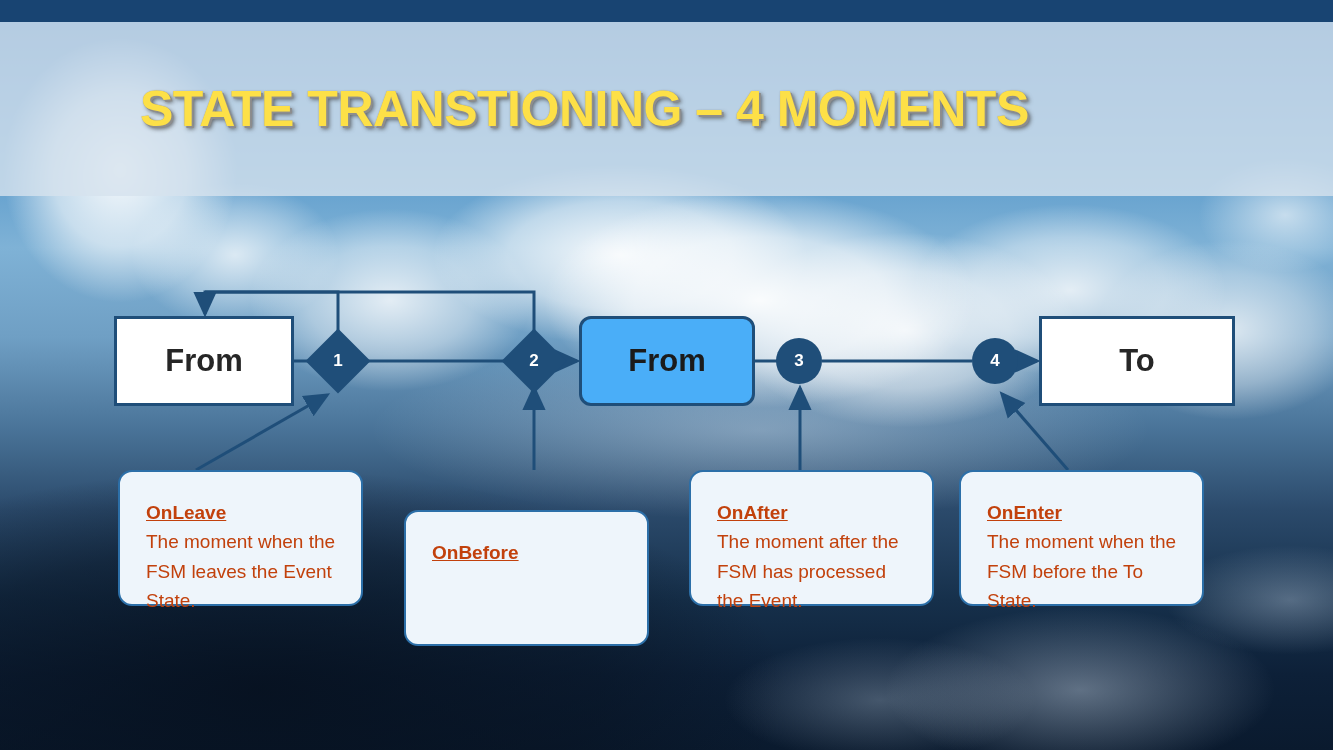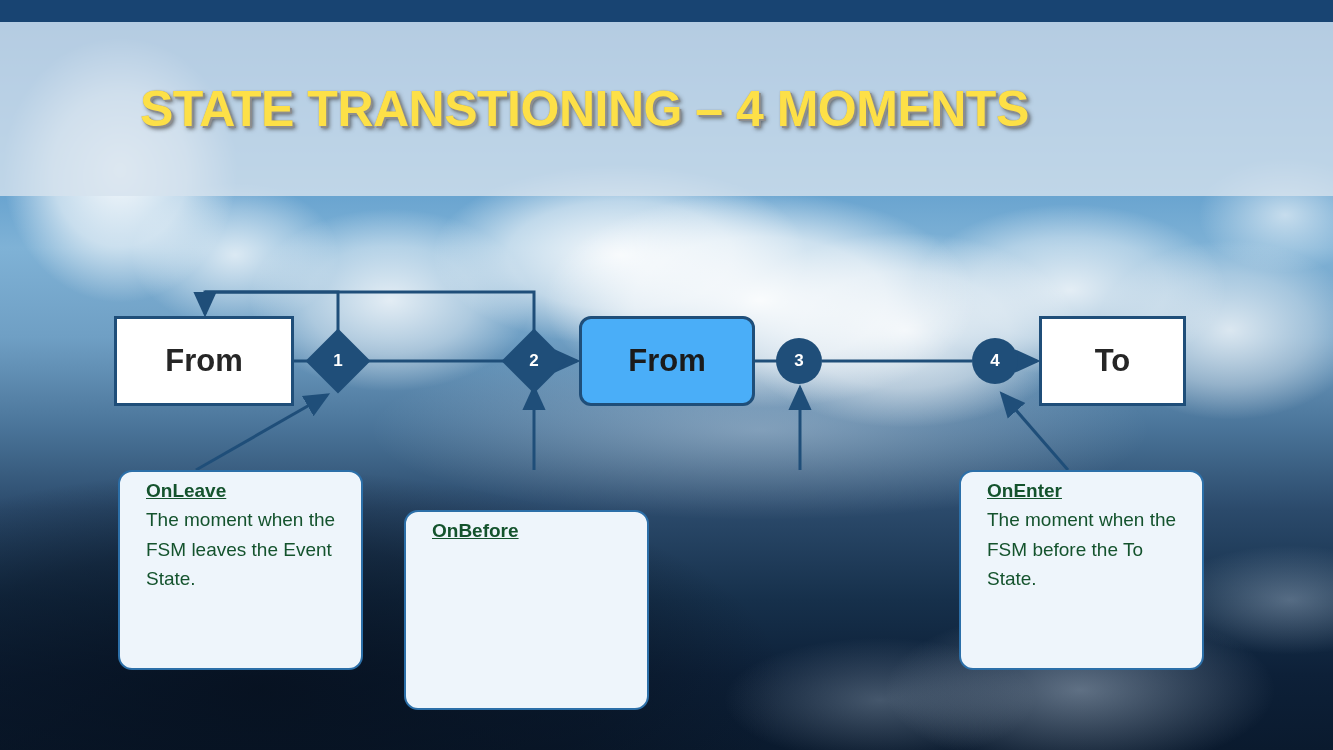--- a/index.html
+++ b/index.html
@@ -99,21 +99,21 @@
     border: 3px solid #1f4e79;
     box-sizing: border-box;
     display: flex;
     align-items: center;
     justify-content: center;
     font-size: 31px;
     font-weight: bold;
     color: #262626;
   }
   #from-box { left: 114px; top: 316px; width: 180px; height: 90px; }
-  #to-box   { left: 1039px; top: 316px; width: 147px; height: 90px; }
+  #to-box   { left: 1039px; top: 316px; width: 196px; height: 90px; }
 
   #event-box {
     position: absolute;
     left: 579px; top: 316px; width: 176px; height: 90px;
     background: #4aaef8;
     border: 3px solid #1f4e79;
     border-radius: 12px;
     box-sizing: border-box;
     display: flex;
     align-items: center;
@@ -155,29 +155,29 @@
   #node1-lbl { left: 315px; top: 338px; }
   #node2 { left: 511px; top: 338px; }
   #node2-lbl { left: 511px; top: 338px; }
   #node3 { left: 776px; top: 338px; }
   #node4 { left: 972px; top: 338px; }
 
   
   .callout {
     position: absolute;
     width: 245px;
-    height: 200px;
+    height: 136px;
     background: #eef5fb;
     border: 2px solid #2c6fa8;
     border-radius: 14px;
     box-sizing: border-box;
-    padding: 4px 16px 10px 26px;
+    padding: 26px 16px 10px 26px;
     font-size: 19px;
     line-height: 1.54;
-    color: #14532d;
+    color: #c2410c;
   }
   .callout .ct {
     font-weight: bold;
     text-decoration: underline;
     display: block;
   }
   .callout .cb { display: block; }
   #callout-0 { left: 118px; top: 470px; }
   #callout-1 { left: 404px; top: 470px; margin-top: 40px; }
   #callout-2 { left: 689px; top: 470px; }
@@ -254,19 +254,23 @@
 
   <div class="callout" id="callout-0">
     <span class="ct">OnLeave</span>
     <span class="cb">The moment when the FSM leaves the Event State.</span>
   </div>
 
   <div class="callout" id="callout-1">
     <span class="ct">OnBefore</span>
   </div>
 
+  <div class="callout" id="callout-2">
+    <span class="ct">OnAfter</span>
+    <span class="cb">The moment after the FSM has processed the Event.</span>
+  </div>
 
   <div class="callout" id="callout-3">
     <span class="ct">OnEnter</span>
     <span class="cb">The moment when the FSM before the To State.</span>
   </div>
 
 </div>
 
 </body></html>

